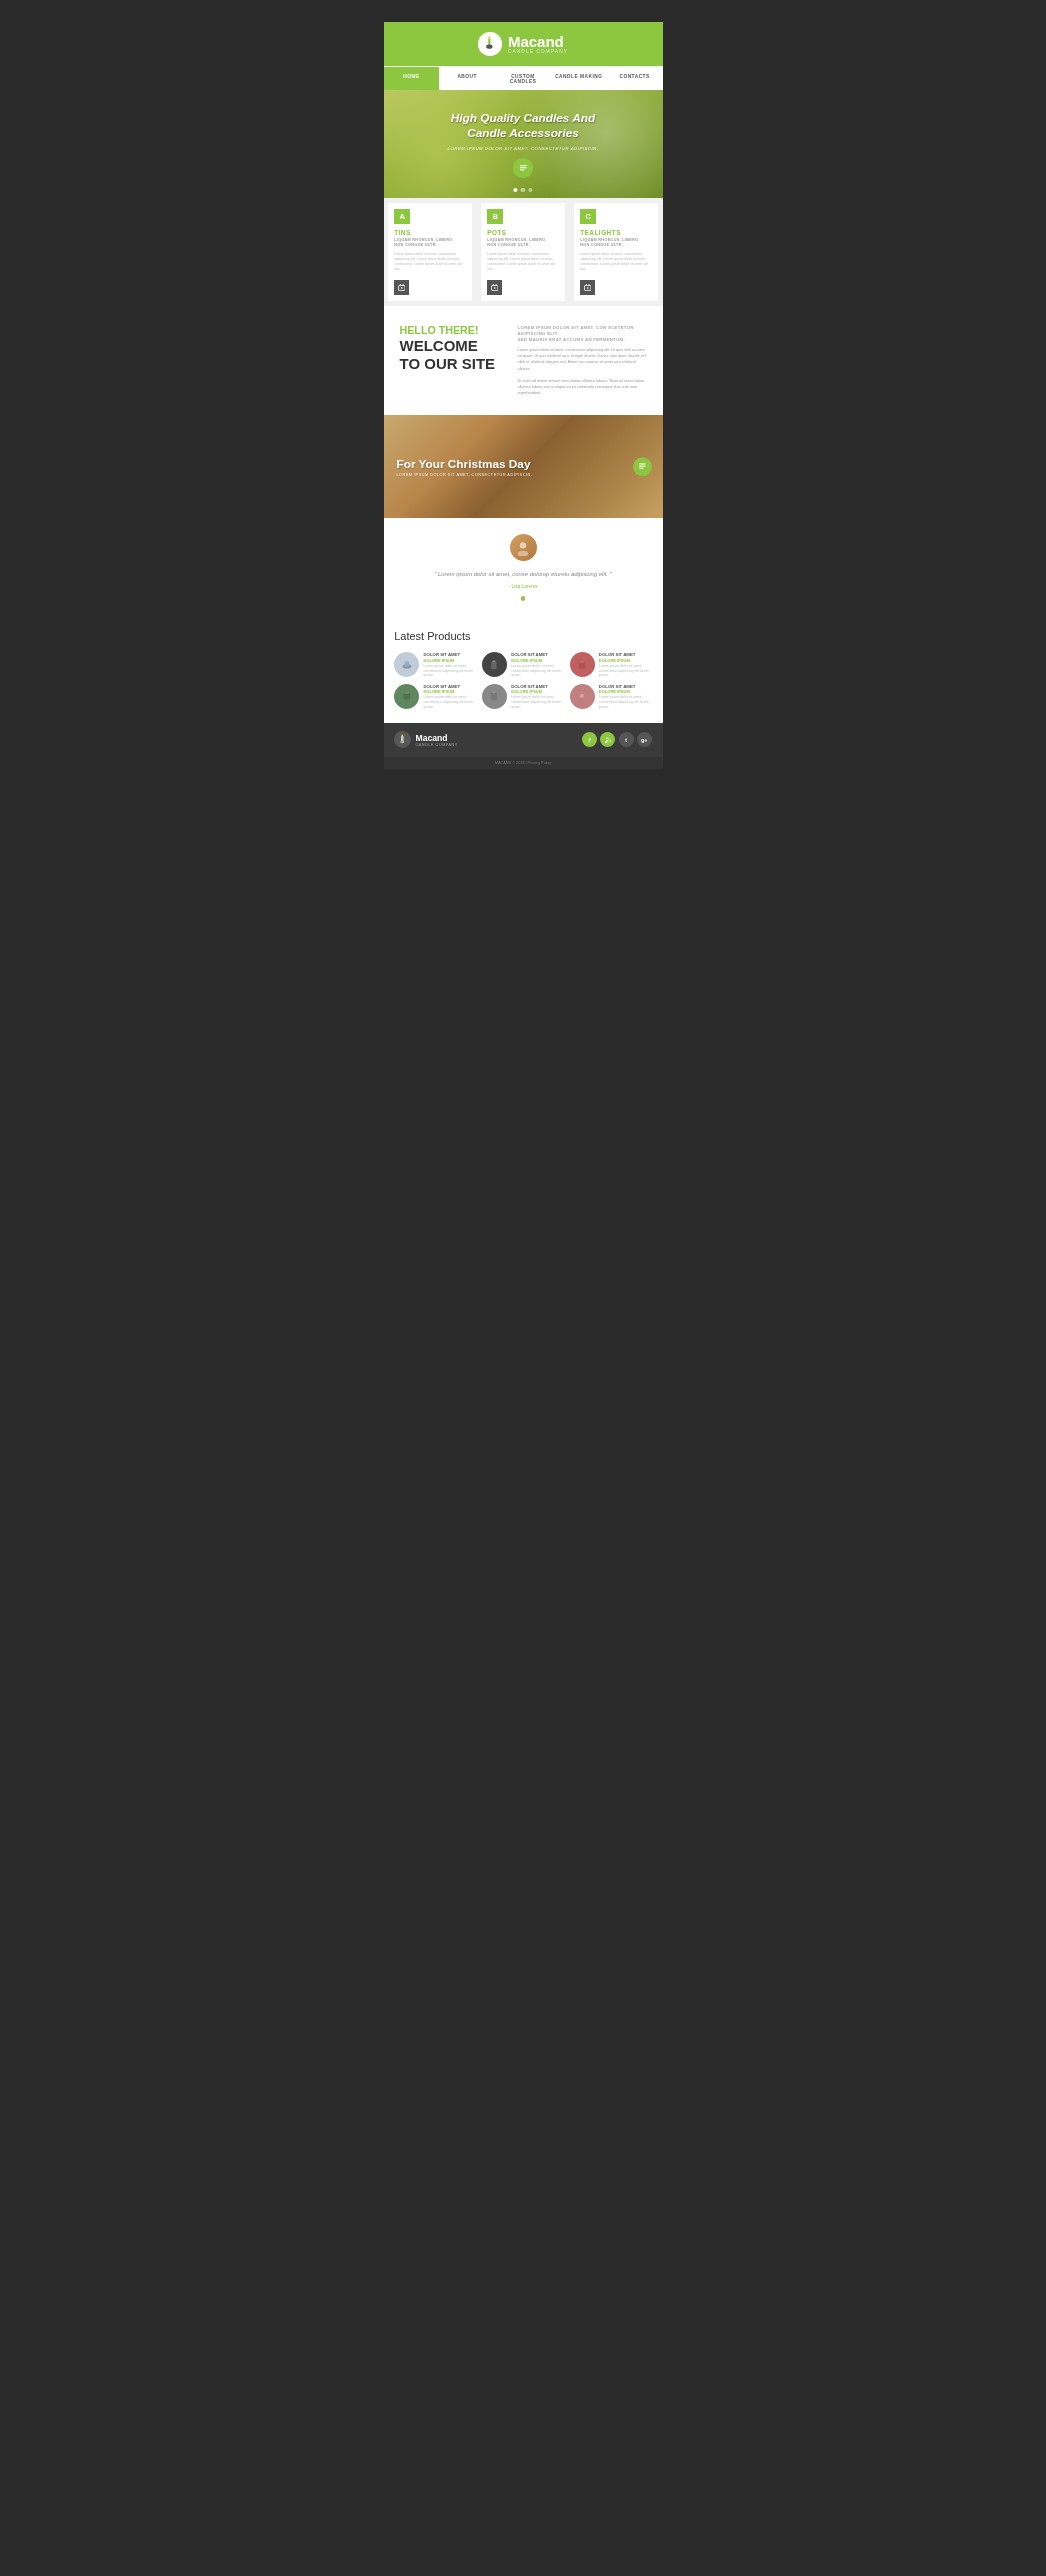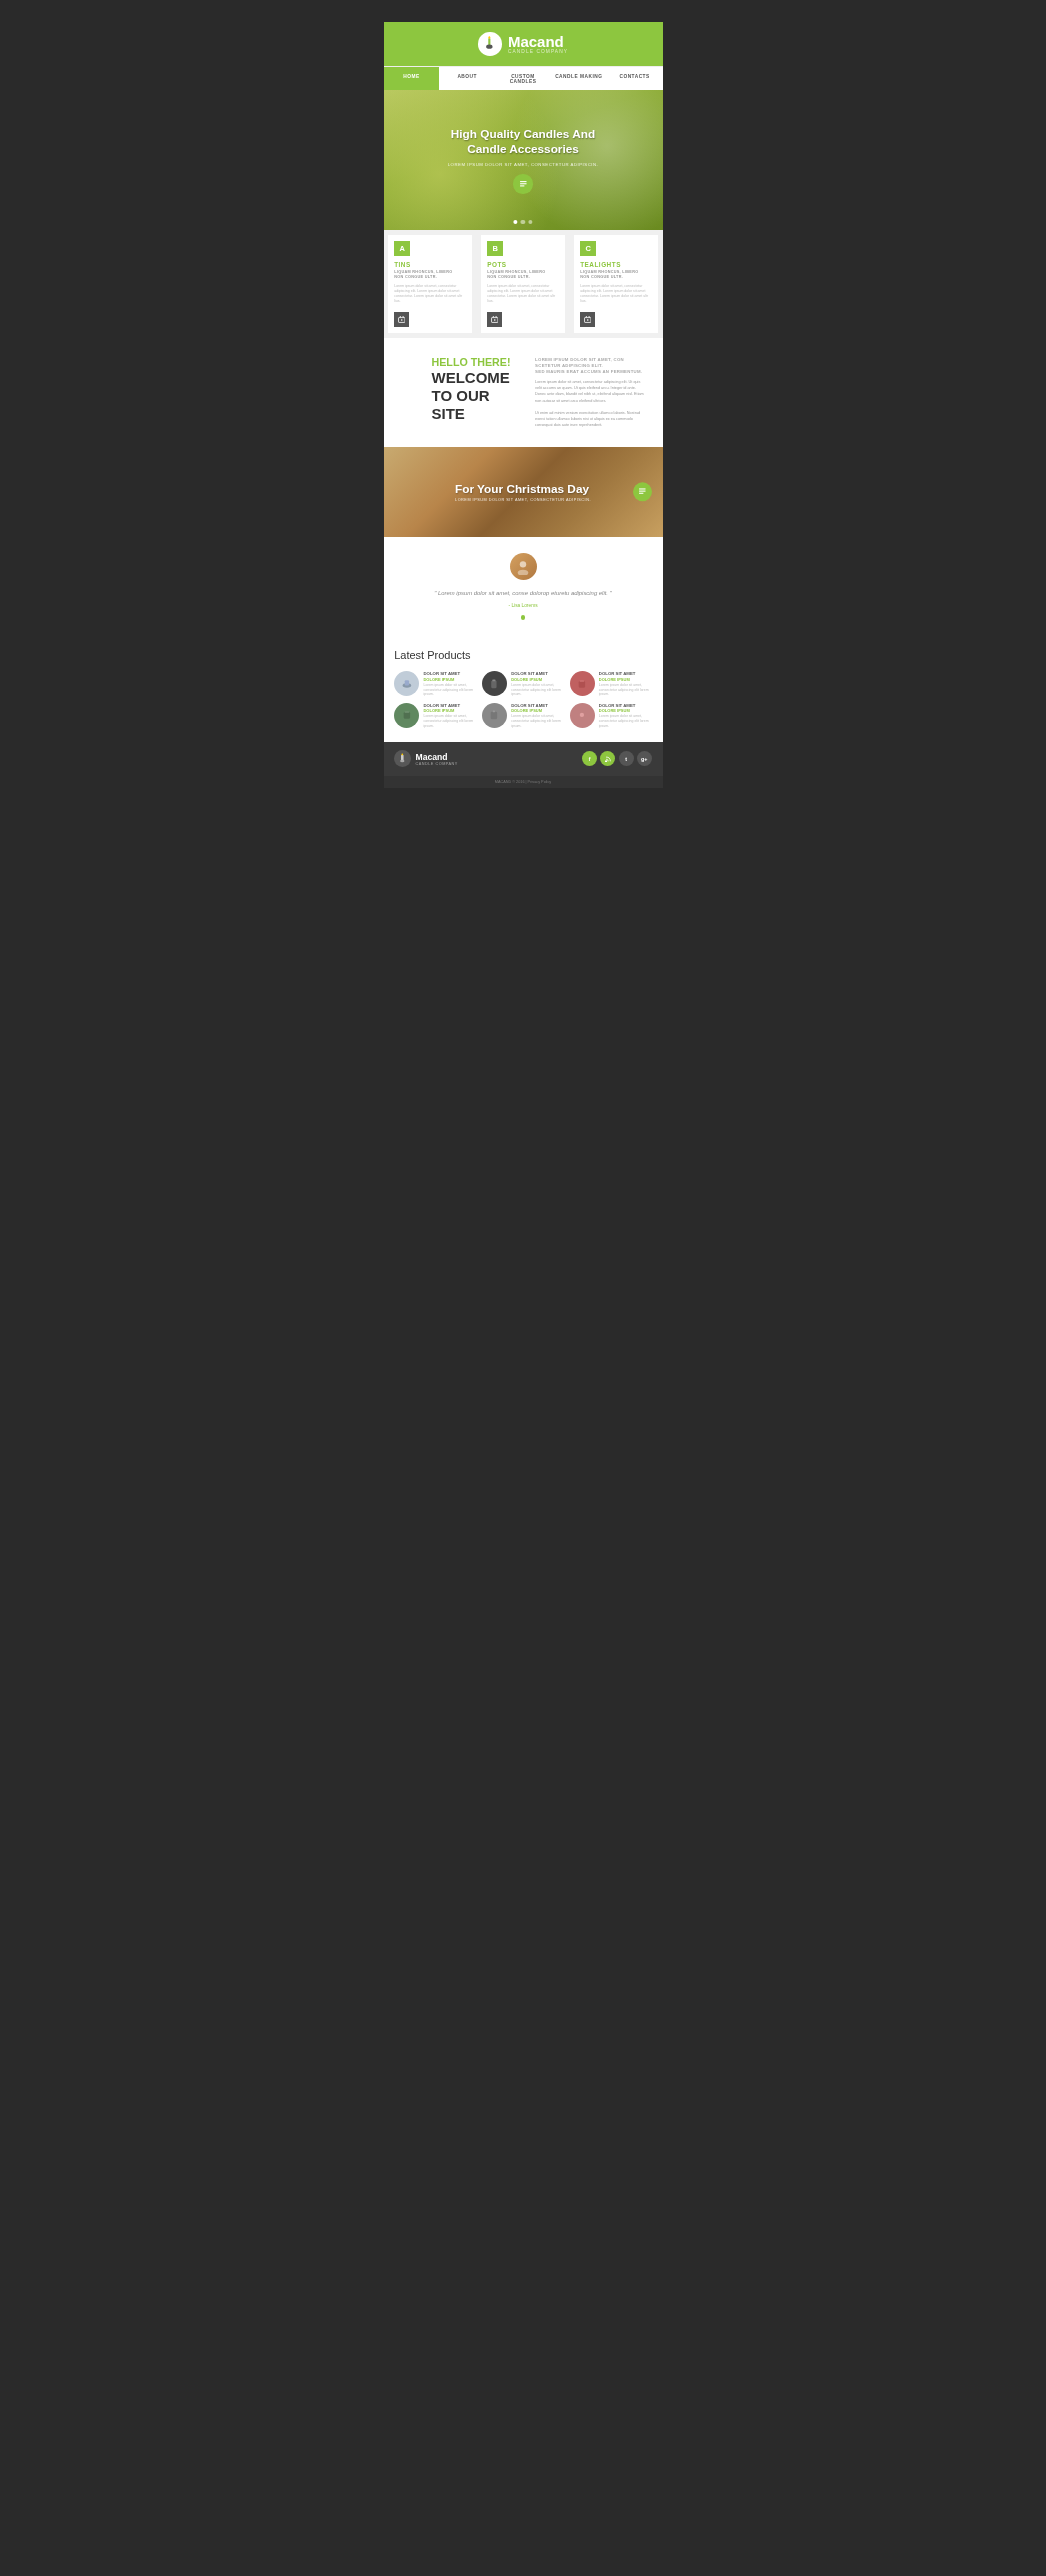--- a/index.html
+++ b/index.html
@@ -69,29 +69,30 @@
       cursor: pointer;
     }
     .nav-item.active {
       background: #8dc63f;
       color: #fff;
     }
 
     
     .hero {
       position: relative;
-      height: 140px;
+      height: 108px;
       background: linear-gradient(rgba(0,0,0,0.3), rgba(0,0,0,0.3)),
         linear-gradient(135deg, #c8d88a 0%, #a0b840 30%, #8dc63f 50%, #b5c87a 100%);
       overflow: hidden;
       display: flex;
       align-items: center;
       justify-content: center;
       flex-direction: column;
       text-align: center;
+      font-style: italic;
     }
     .hero-bg {
       position: absolute;
       inset: 0;
       background:
         radial-gradient(circle at 20% 60%, rgba(200,210,100,0.6) 0%, transparent 50%),
         radial-gradient(circle at 80% 40%, rgba(255,255,255,0.3) 0%, transparent 40%),
         linear-gradient(160deg, #b8c860 0%, #8aaa30 40%, #6a8a20 100%);
     }
     .hero-content {
@@ -198,21 +199,20 @@
     }
     .card-icon-btn svg { width: 7.5px; height: 7.5px; fill: #fff; }
 
     
     .welcome-section {
       padding: 19.3px 16px;
       display: flex;
       gap: 10.7px;
       align-items: flex-start;
       background: #fff;
-      margin-left: 32px;
     }
     .welcome-left { flex: 1; }
     .welcome-hello {
       font-size: 10.7px;
       font-weight: bold;
       color: #8dc63f;
       line-height: 1.1;
     }
     .welcome-title {
       font-size: 15px;
@@ -232,25 +232,24 @@
     }
     .welcome-body {
       font-size: 3.8px;
       color: #999;
       line-height: 1.6;
     }
 
     
     .banner {
       position: relative;
-      height: 90px;
+      height: 103px;
       display: flex;
       align-items: center;
       overflow: hidden;
-      justify-content: center;
     }
     .banner-christmas {
       background: linear-gradient(135deg, #c8aa70 0%, #b8854a 30%, #8a6030 50%, #a07840 70%, #c8a060 100%);
     }
     .banner-valentine {
       background: linear-gradient(135deg, #e0b0b0 0%, #c07070 30%, #a04040 50%, #c06060 70%, #e09090 100%);
     }
     .banner-content {
       position: relative;
       z-index: 2;

